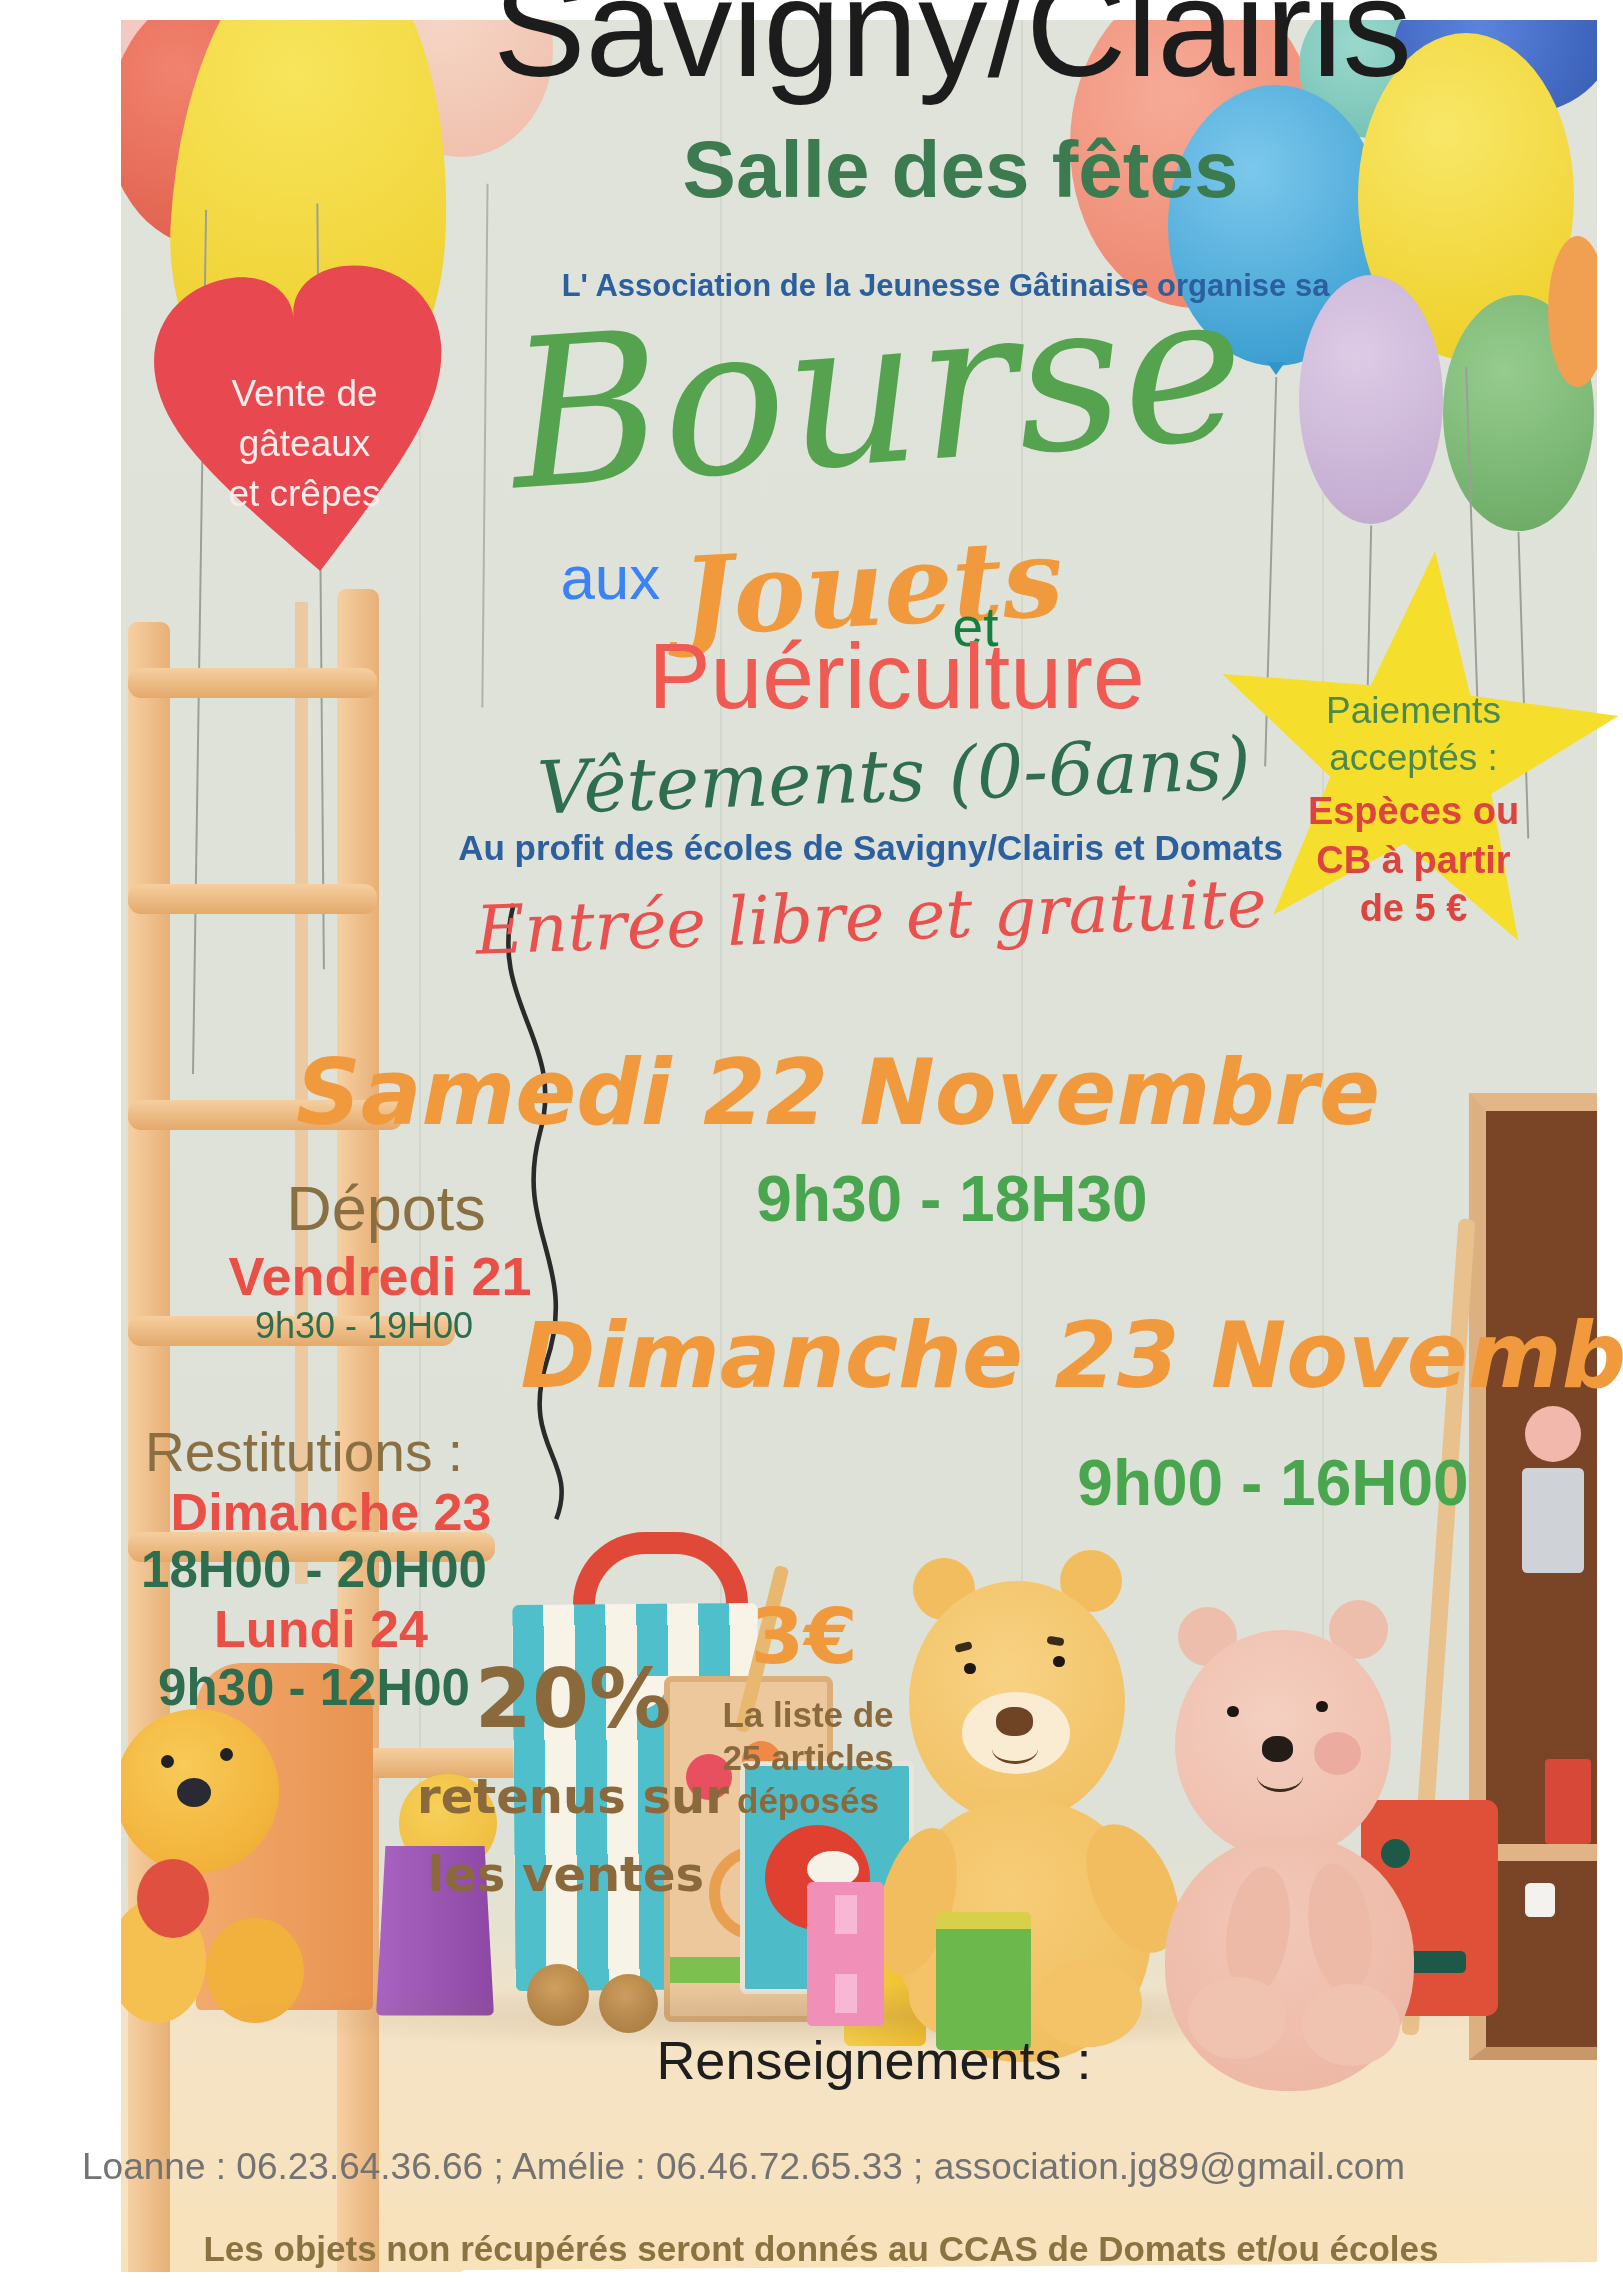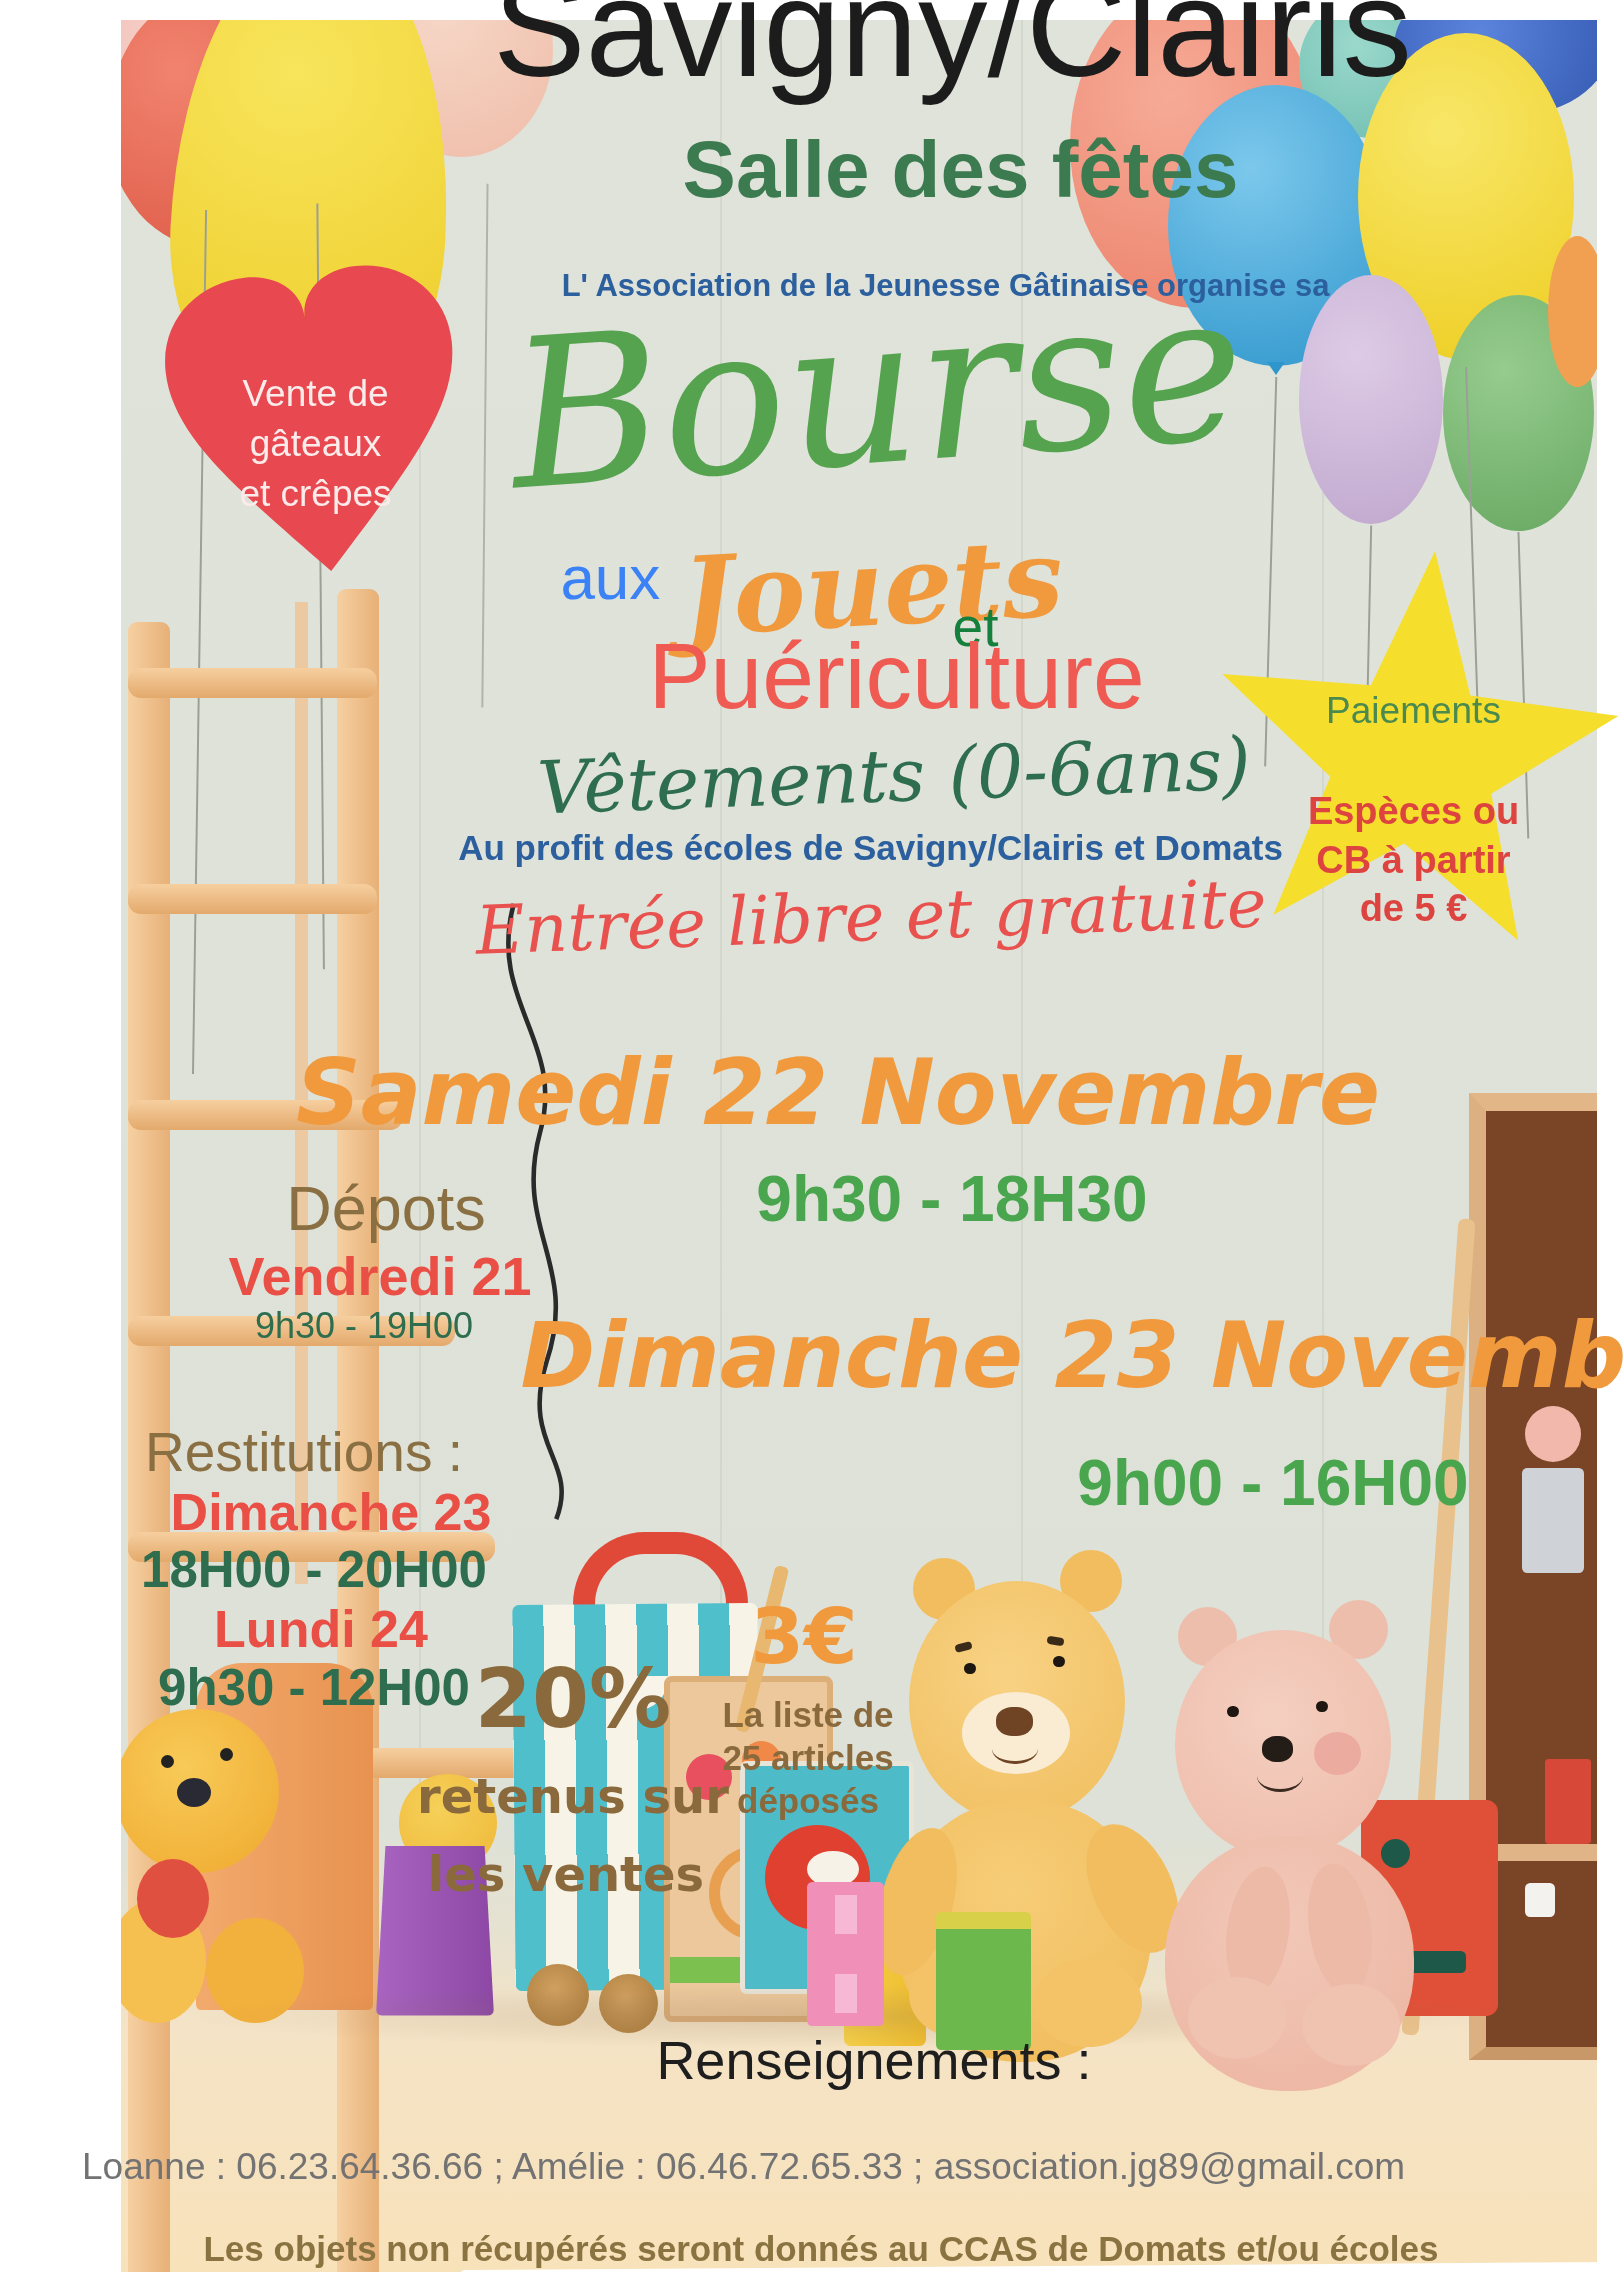--- a/index.html
+++ b/index.html
@@ -179,34 +179,35 @@
       <div class="bearpart" style="left:0;top:245px;width:249px;height:255px;border-radius:48%;background:radial-gradient(circle at 45% 35%,#f2c8b8,#ecb4a0)"></div>
       <div class="bearpart" style="left:62px;top:275px;width:62px;height:131px;background:#eebaa8;transform:rotate(8deg)"></div>
       <div class="bearpart" style="left:144px;top:272px;width:62px;height:131px;background:#eebaa8;transform:rotate(-8deg)"></div>
       <div class="bearpart" style="left:23px;top:386px;width:98px;height:82px;background:#f0c2b0"></div>
       <div class="bearpart" style="left:137px;top:393px;width:98px;height:82px;background:#f0c2b0"></div>
     </div>
 
     <div class="abs" style="left:52px;top:1964px;width:1342px;height:65px;border-radius:50%;background:radial-gradient(ellipse,rgba(140,110,80,.22),rgba(140,110,80,0) 70%)"></div>
   </div>
 
-  <div class="abs" style="left:152px;top:245px;width:327px;height:363px;z-index:8">
+  <div class="abs" style="left:141px;top:245px;width:327px;height:363px;z-index:8">
     <svg viewBox="0 0 500 480" width="327" height="353" style="transform:rotate(-6deg)">
       <path d="M250,470 C120,330 30,240 30,140 C30,60 95,10 165,10 C215,10 250,40 250,80 C250,40 285,10 335,10 C405,10 470,60 470,140 C470,240 380,330 250,470 Z" style="fill:var(--c-heart)"></path>
     </svg>
     <div class="heart-line" style="top:128px">Vente de</div>
     <div class="heart-line" style="top:178px">gâteaux</div>
     <div class="heart-line" style="top:228px">et crêpes</div>
   </div>
 
   <div class="abs" style="left:1204px;top:543px;width:419px;height:432px;z-index:8">
     <svg viewBox="0 0 660 620" width="432" height="406">
       <polygon points="353,12 407,233 633,264 439,383 480,607 306,459 106,568 193,357 28,200 255,217" style="fill:var(--c-star)"></polygon>
     </svg>
     <div class="star-line" style="top:147px;font-size:37px;color:#4a8a4f">Paiements</div>
+    <div class="star-line" style="top:194px;font-size:37px;color:#4a8a4f">acceptés :</div>
     <div class="star-line" style="top:296px;font-size:38px;font-weight:bold;color:#dd4440">CB à partir</div>
     <div class="star-line" style="top:247px;font-size:38px;font-weight:bold;color:#dd4440">Espèces ou</div>
     <div class="star-line" style="top:344px;font-size:38px;font-weight:bold;color:#dd4440">de 5 €</div>
   </div>
 
   <div class="t sans c-title" style="left:50%;transform:translateX(calc(-50% + 141px));top:-45px;font-size:139px;z-index:9">Savigny/Clairis</div>
   <div class="t sans c-venue" style="left:50%;transform:translateX(calc(-50% + 149px));top:128px;font-size:80px;font-weight:600;z-index:9">Salle des fêtes</div>
   <div class="t sans c-blue" style="left:50%;transform:translateX(calc(-50% + 134px));top:270px;font-size:31px;font-weight:600;z-index:9">L' Association de  la Jeunesse Gâtinaise organise sa</div>
 
   <div class="t script c-sgreen" style="left:50%;transform:translateX(calc(-50% + 65px)) rotate(-4deg);top:283px;font-size:206px;z-index:9">Bourse</div>

